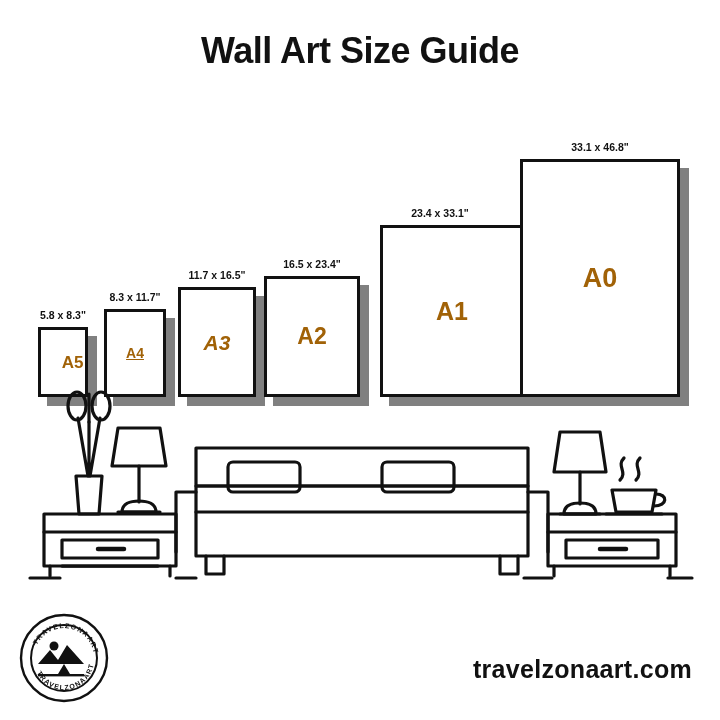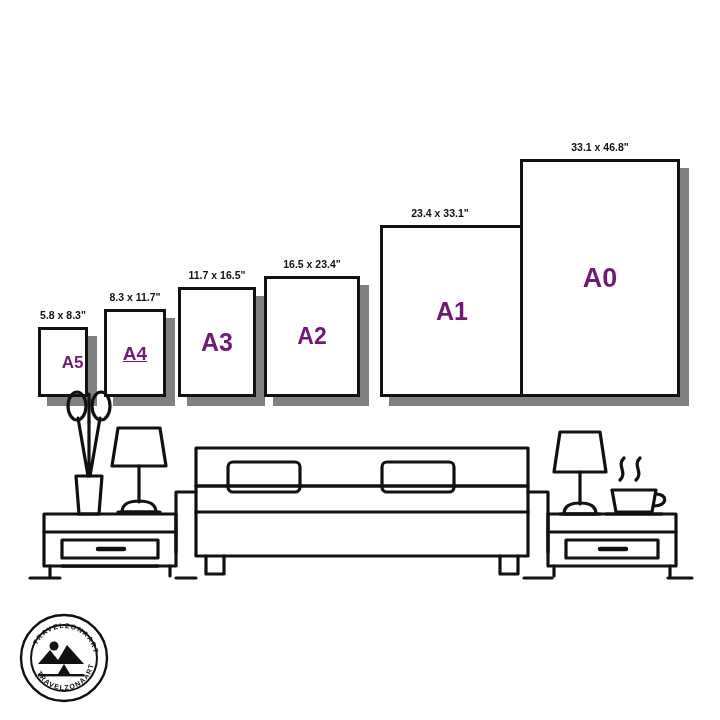--- a/index.html
+++ b/index.html
@@ -60,21 +60,21 @@
     box-sizing: border-box;
     background: #ffffff;
     border: 3px solid #111111;
     box-shadow: 9px 9px 0 0 #808080;
     display: flex;
     align-items: center;
     justify-content: center;
   }
   .frame-label {
     font-weight: bold;
-    color: #701a75;
+    color: #a16207;
     line-height: 1;
   }
 
   
   .scene {
     position: absolute;
     left: 0;
     top: 380px;
     width: 720px;
     height: 225px;
@@ -97,41 +97,42 @@
     font-weight: bold;
     letter-spacing: 0.3px;
     color: #111111;
   }
 </style>
 </head>
 <body>
 
 <div class="page">
 
+  <div class="title">Wall Art Size Guide</div>
 
   <div class="frames">
 
     <div class="frame-wrap" id="fw0" style="left: 38px; width: 50px;">
       <div class="frame-dim">5.8 x 8.3"</div>
       <div class="frame" id="f0" style="width: 50px; height: 70px; padding-left: 19px;">
         <span class="frame-label" id="fl0" style="font-size: 17px;">A5</span>
       </div>
     </div>
 
     <div class="frame-wrap" id="fw1" style="left: 104px; width: 62px;">
       <div class="frame-dim">8.3 x 11.7"</div>
       <div class="frame" id="f1" style="width: 62px; height: 88px;">
-        <span class="frame-label" id="fl1" style="font-size: 19px; text-decoration: underline;">A4</span>
+        <span class="frame-label" id="fl1" style="font-size: 14px; text-decoration: underline;">A4</span>
       </div>
     </div>
 
     <div class="frame-wrap" id="fw2" style="left: 178px; width: 78px;">
       <div class="frame-dim">11.7 x 16.5"</div>
       <div class="frame" id="f2" style="width: 78px; height: 110px;">
-        <span class="frame-label" id="fl2" style="font-size: 25px;">A3</span>
+        <span class="frame-label" id="fl2" style="font-size: 21px; font-style: italic;">A3</span>
       </div>
     </div>
 
     <div class="frame-wrap" id="fw3" style="left: 264px; width: 96px;">
       <div class="frame-dim">16.5 x 23.4"</div>
       <div class="frame" id="f3" style="width: 96px; height: 121px;">
         <span class="frame-label" id="fl3" style="font-size: 23px;">A2</span>
       </div>
     </div>
 
@@ -238,14 +239,15 @@
       <path id="logoArcBottom" d="M 16,48 a 30,30 0 0 0 60,0" fill="none"></path>
       <text font-family="Liberation Sans, sans-serif" font-size="7" font-weight="bold" fill="#111111" letter-spacing="1.2">
         <textPath href="#logoArcTop" startOffset="14%" id="logoTextTop">TRAVELZONAART</textPath>
       </text>
       <text font-family="Liberation Sans, sans-serif" font-size="7" font-weight="bold" fill="#111111" letter-spacing="1.2">
         <textPath href="#logoArcBottom" startOffset="14%" id="logoTextBottom">TRAVELZONAART</textPath>
       </text>
     </svg>
   </div>
 
+  <div class="site">travelzonaart.com</div>
 
 </div>
 
 </body></html>

